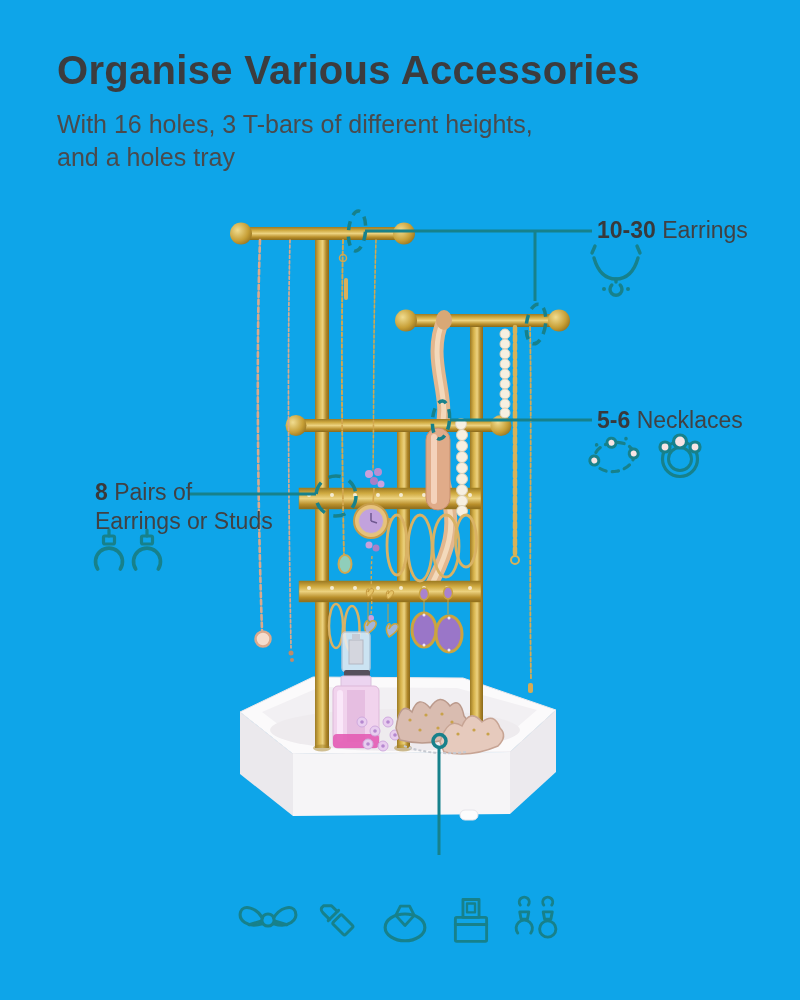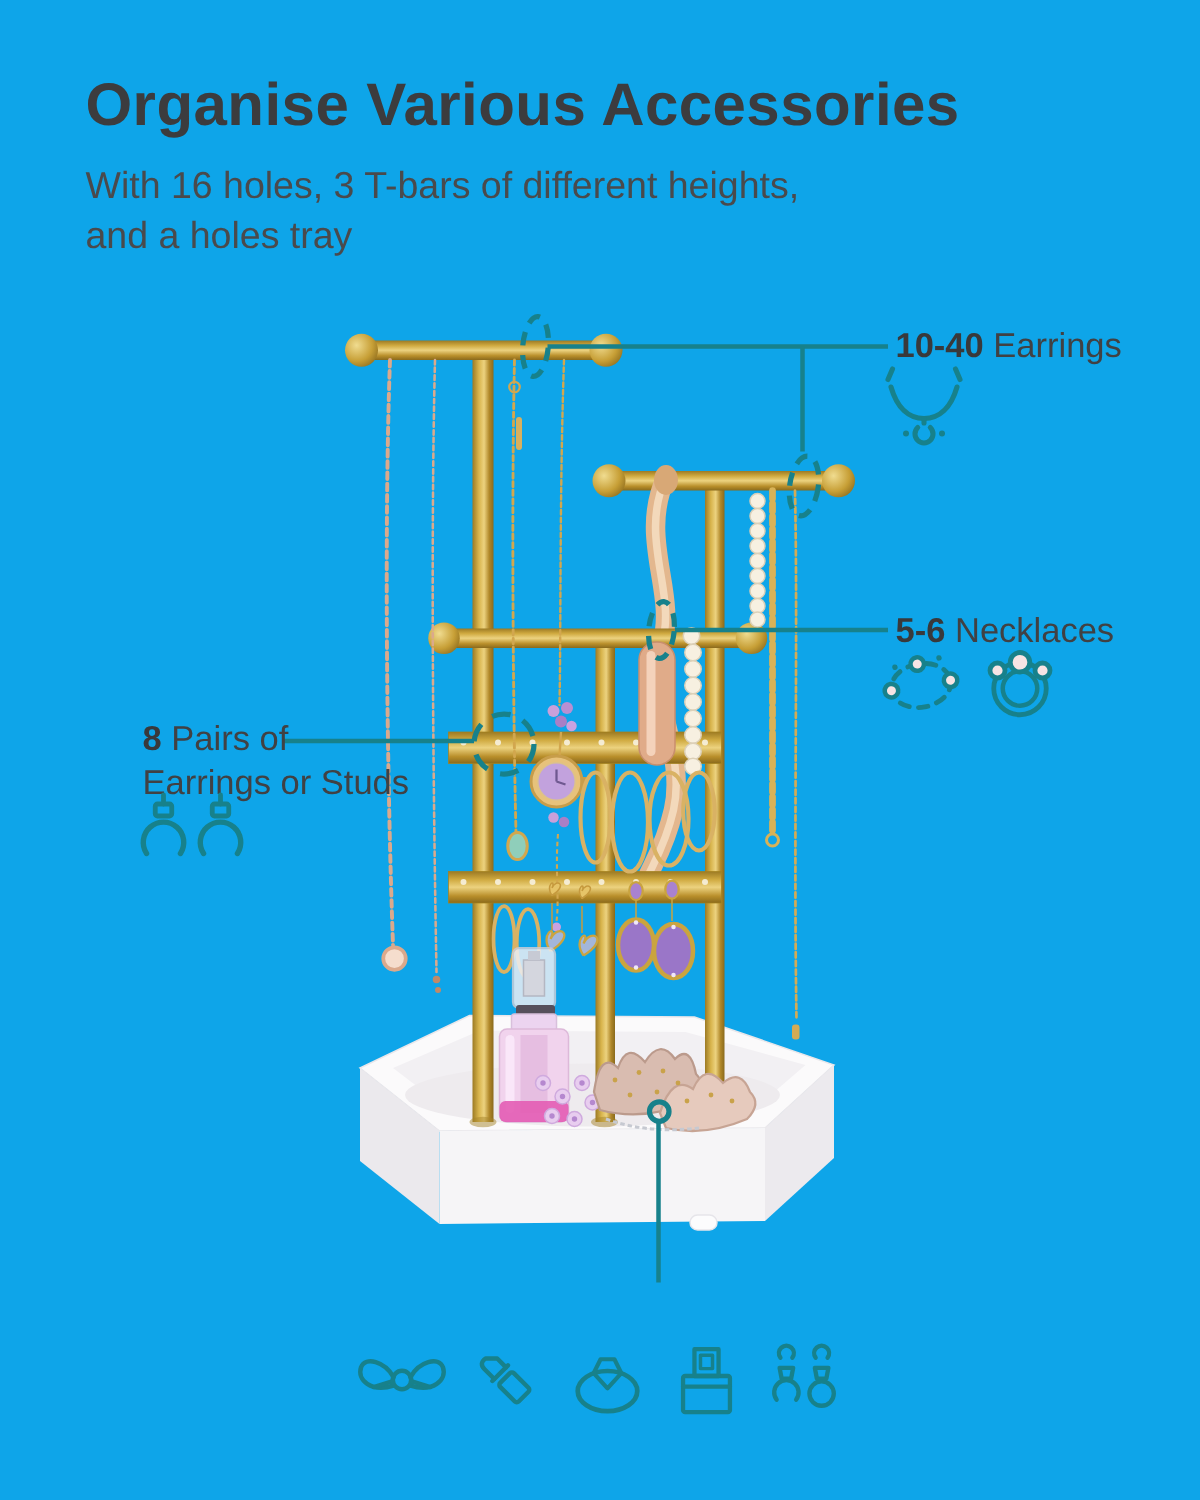--- a/index.html
+++ b/index.html
@@ -271,21 +271,21 @@
       </g>
       <circle cx="336" cy="496" r="20" stroke-width="3.5" stroke-dasharray="12.5 9"></circle>
       <g stroke-width="3">
         <circle cx="439.5" cy="741" r="6.5" stroke-width="3.5"></circle>
         <path d="M439,748 L439,855"></path>
       </g>
     </g>
   </svg>
 
   <div class="callout co-necklaces">
-    <span class="qty">10-40</span>
+    <span class="qty">10-30</span>
     <span>Earrings</span>
   </div>
   <svg class="icon-abs i-necklace ticon" width="62" height="56" viewBox="0 0 62 56">
     <path d="M10,4 L7,11 M52,4 L55,11" stroke-width="3.4"></path>
     <path d="M9,16 C13,30 21,37 31,37 C41,37 49,30 53,16" stroke-width="3.4"></path>
     <path d="M31,37 L31,40" stroke-width="3.4"></path>
     <path d="M26.8,43 A6,6 0 1 0 35.2,43" stroke-width="3.4"></path>
     <circle cx="19" cy="47" r="2" fill="#17818b" stroke="none"></circle>
     <circle cx="43" cy="47" r="2" fill="#17818b" stroke="none"></circle>
   </svg>

